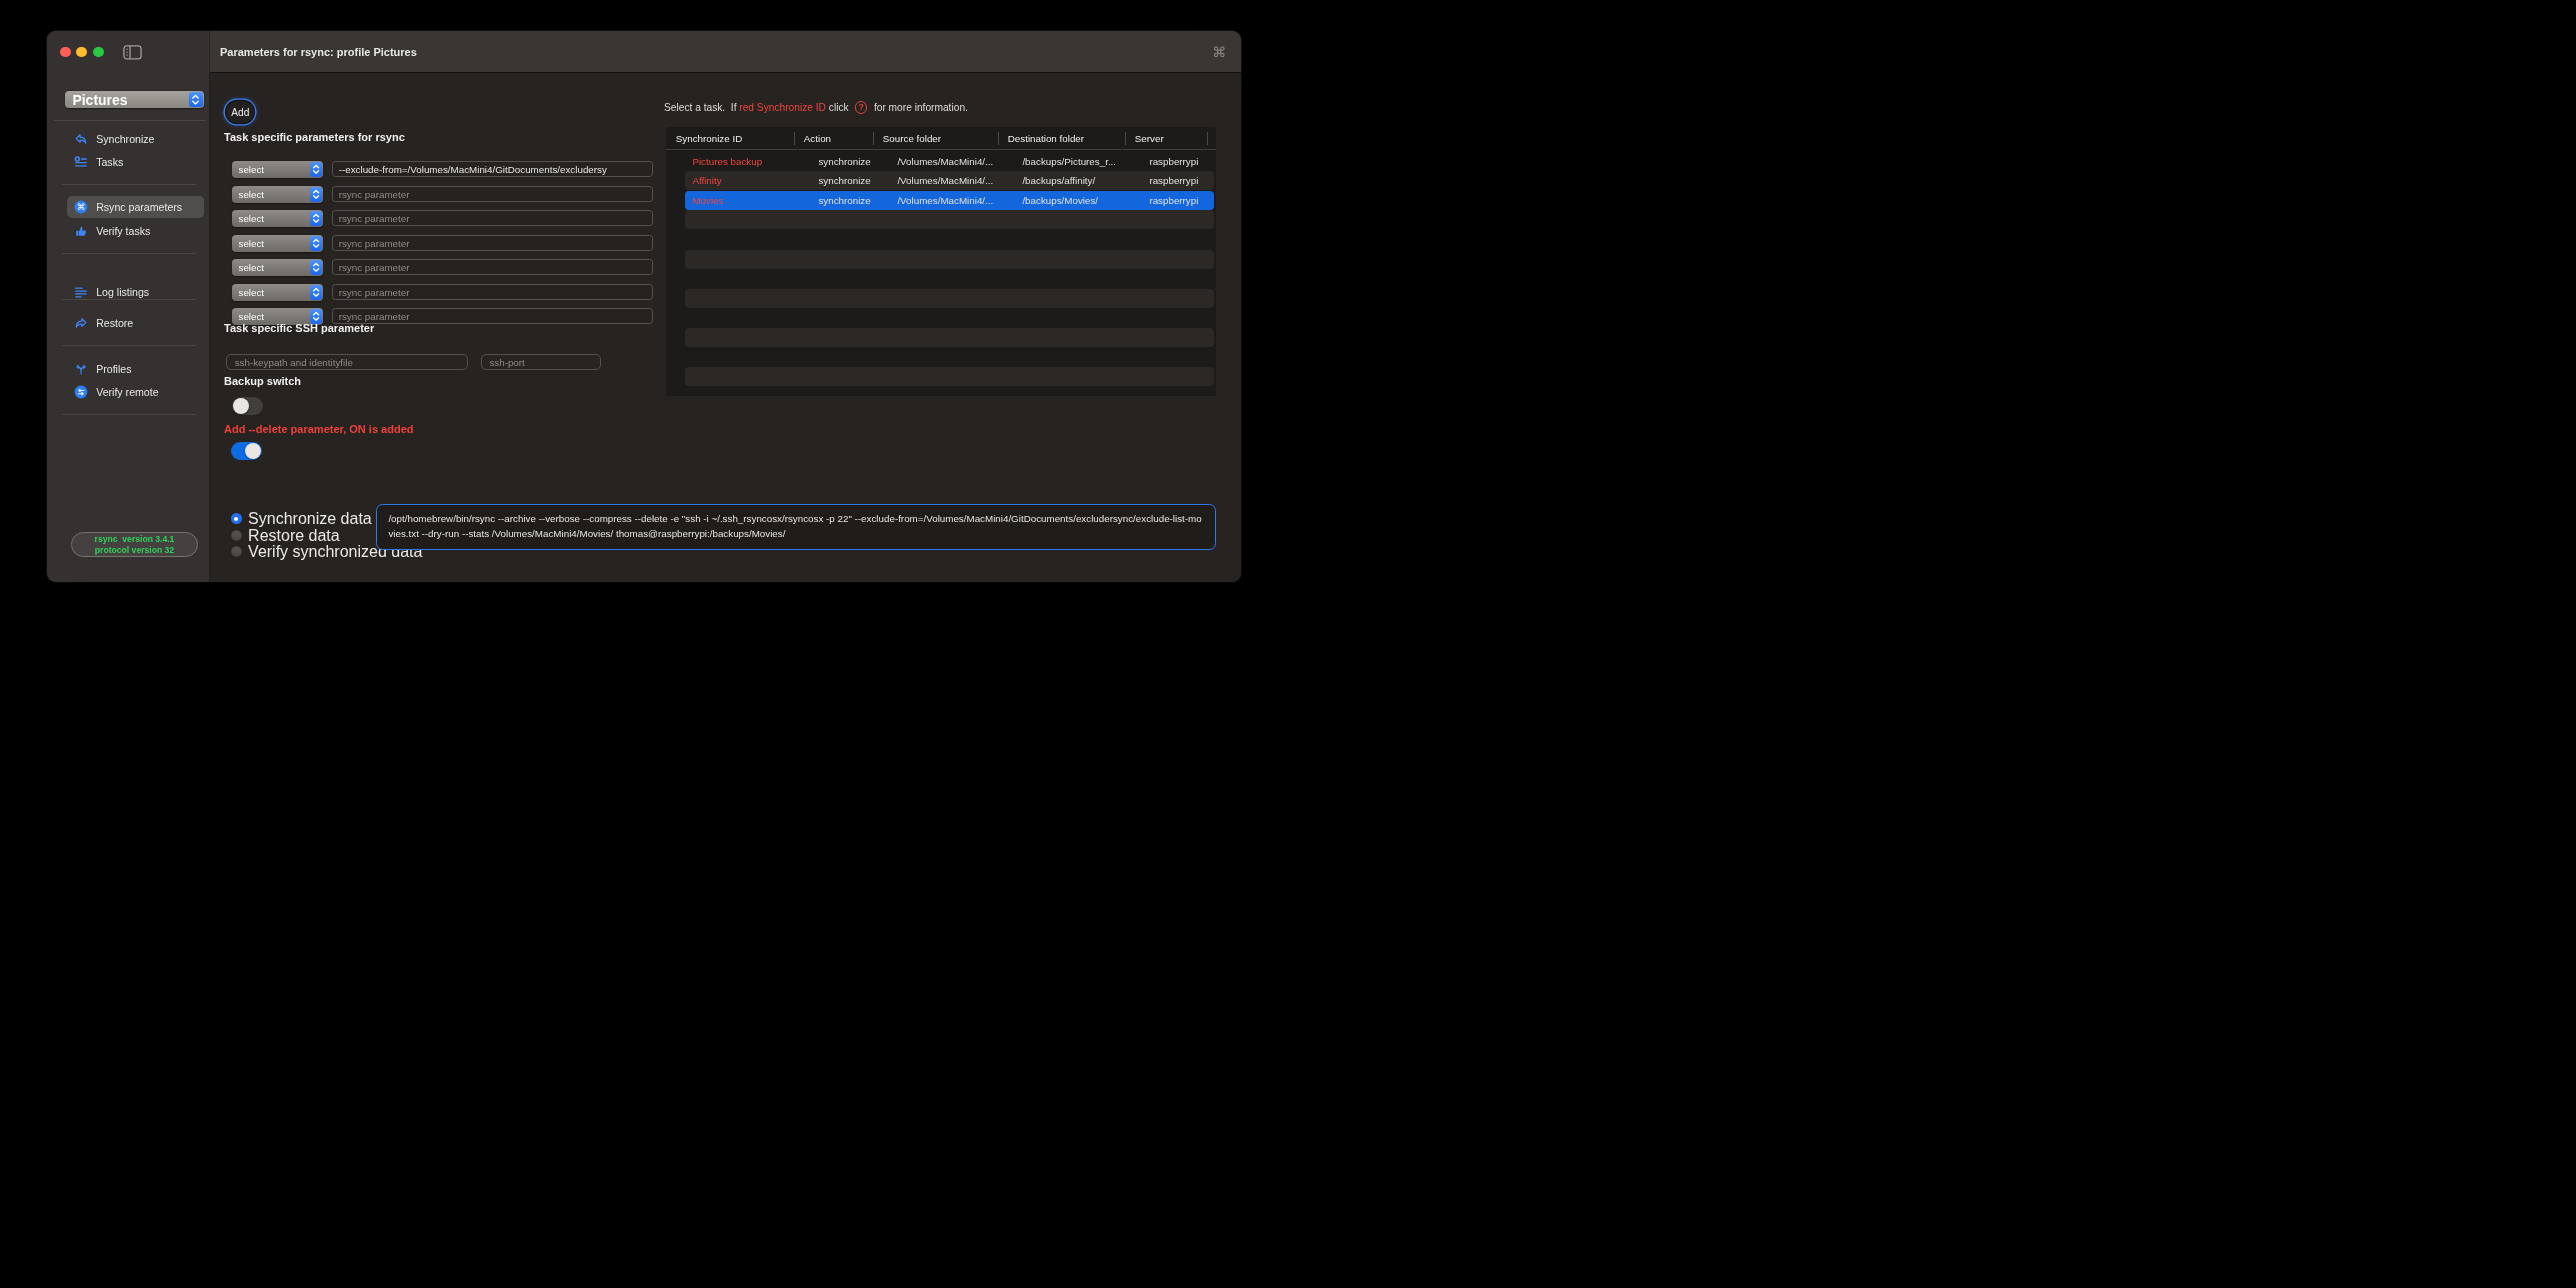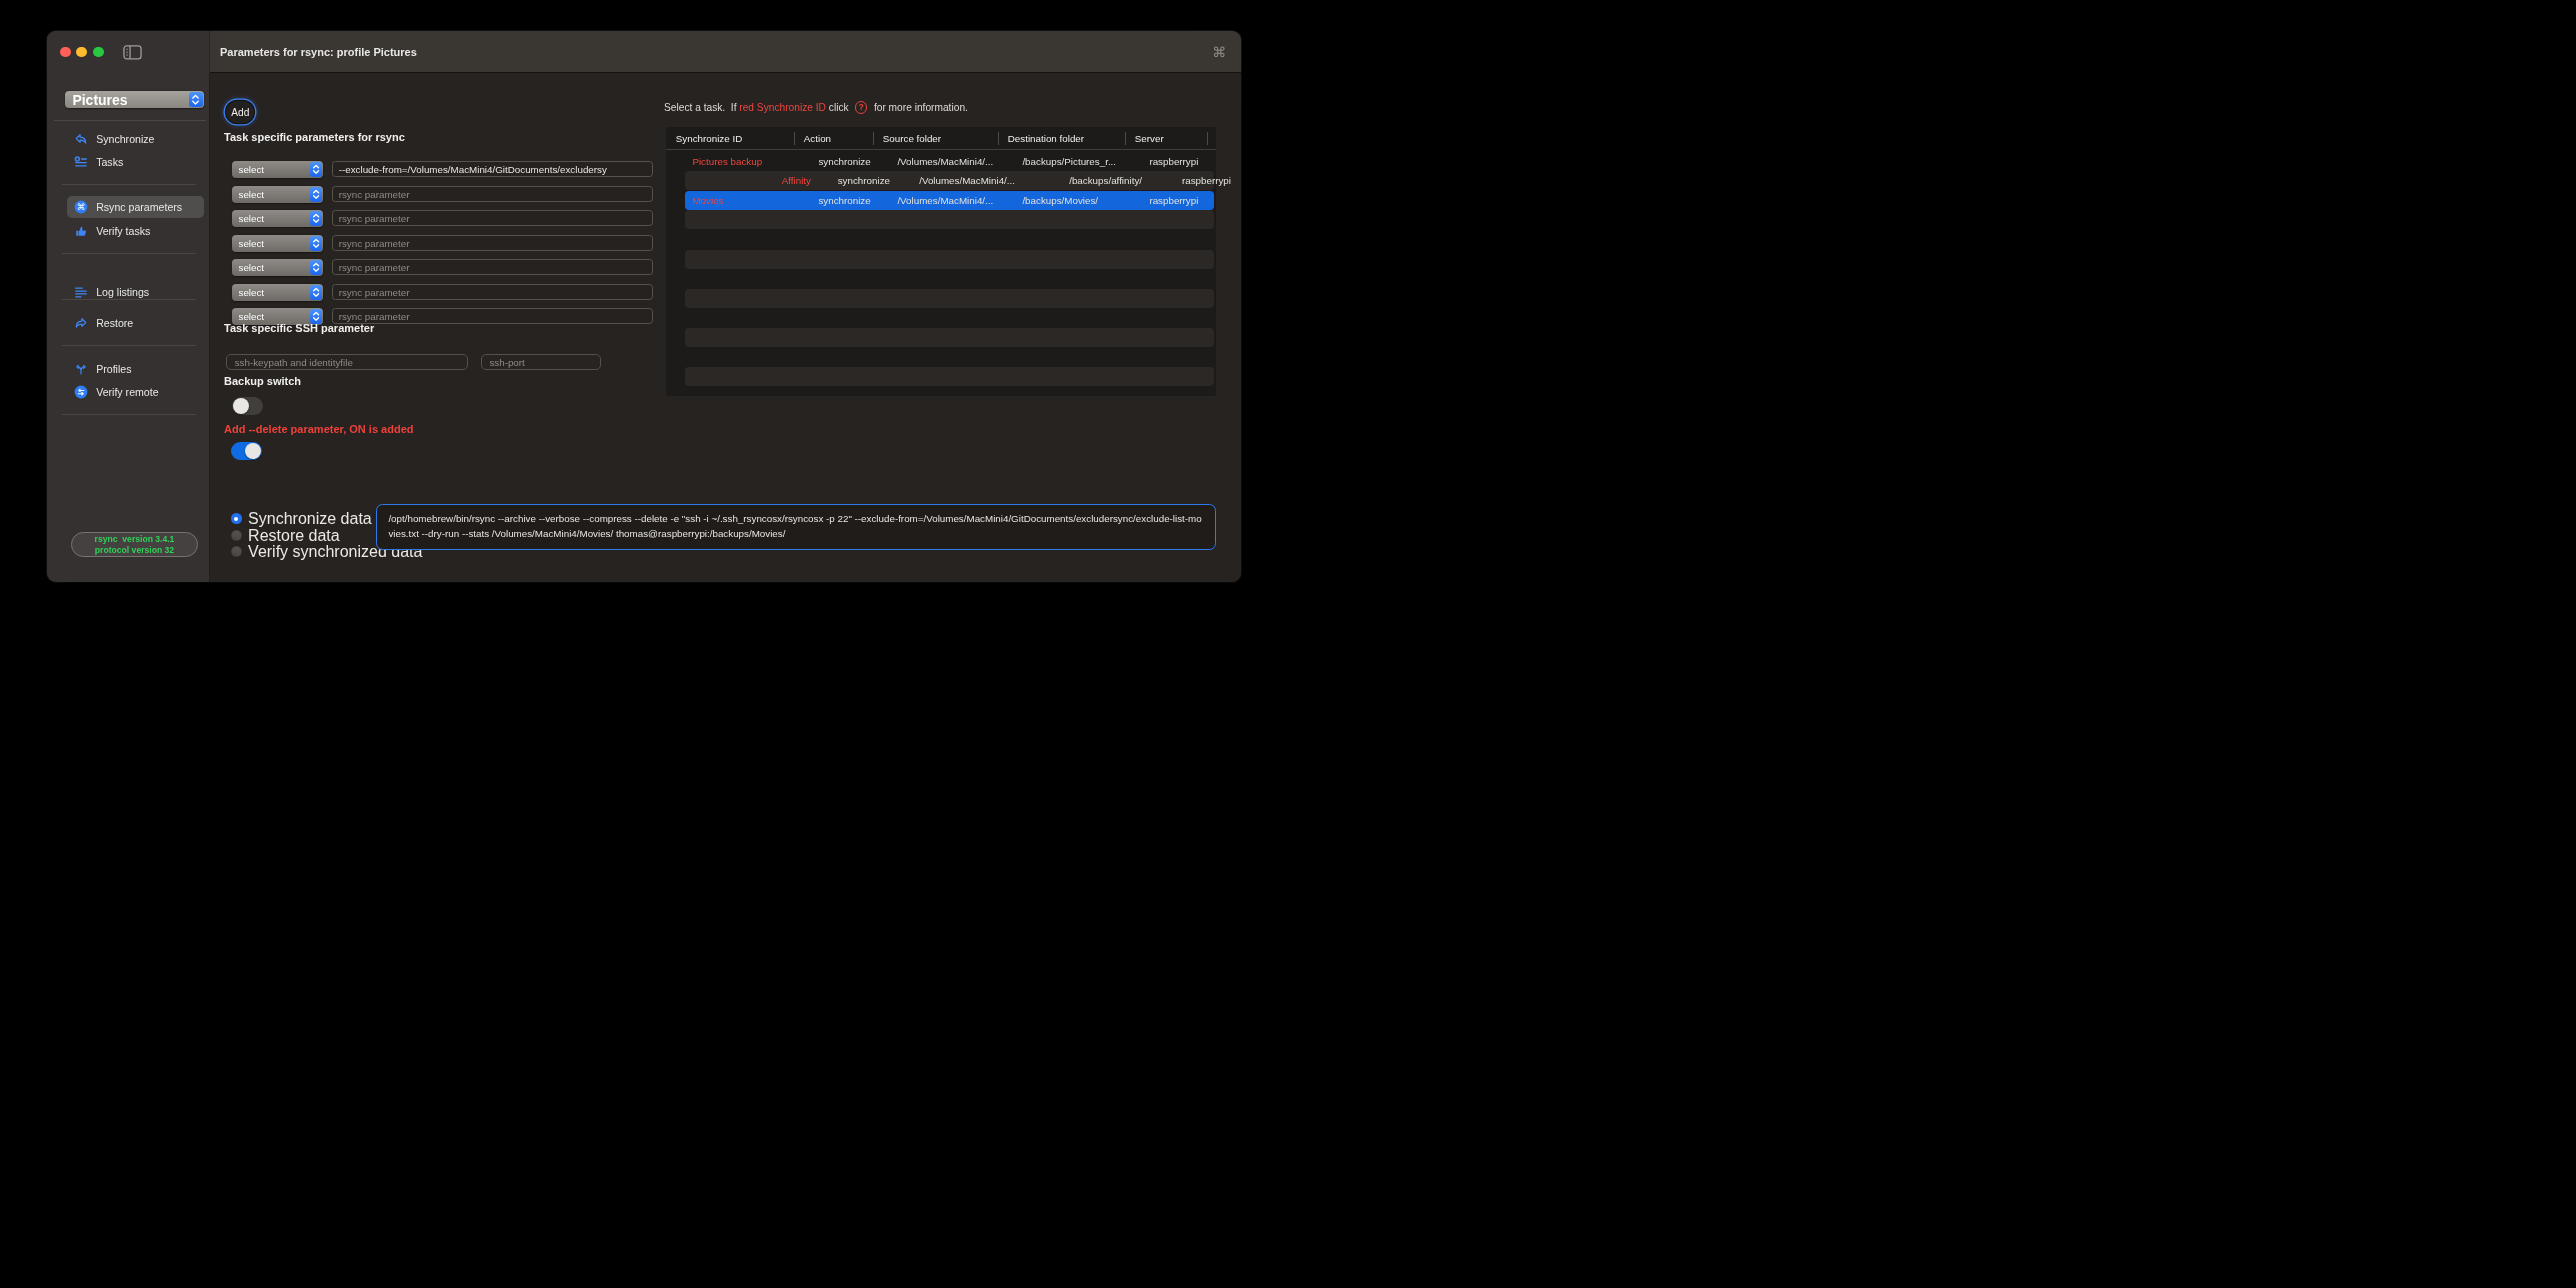--- a/index.html
+++ b/index.html
@@ -80,21 +80,21 @@
   .tasktable{position:absolute;left:456px;top:54px;width:550px;height:269px;background:#1d1b19;border-radius:1.6px;}
   .thead{position:absolute;left:0;top:0;right:0;height:23px;border-bottom:0.8px solid #413e3b;
     display:grid;grid-template-columns:128px 79px 125px 127px 82px 9.8px;align-items:center;}
   .thead .th{font-size:9.8px;color:#f2f0ee;padding-left:9.8px;white-space:nowrap;overflow:hidden;}
   .thead .vdiv{position:absolute;top:4.9px;width:0.8px;height:13px;background:#4c4946;}
   .trow{position:absolute;left:19px;right:2.5px;height:19px;display:grid;
     grid-template-columns:126px 79px 125px 127px 89px;align-items:center;border-radius:4.1px;}
   .trow .td{font-size:9.8px;color:#e4e2df;padding-left:7.4px;white-space:nowrap;overflow:hidden;}
   .trow .td.first{padding-left:7.4px;}
   .trow .td.red{color:#f0453e;}
-  .trow.stripe{background:#2b2825;text-align:right;}
+  .trow.stripe{background:#2b2825;}
   .trow.sel{background:#1466dc;}
   .trow.empty{pointer-events:none;}
 </style>
 </head>
 <body>
 
 <div class="window">
 
   <div class="titlebar">
     <div class="titlebar-side"></div>

